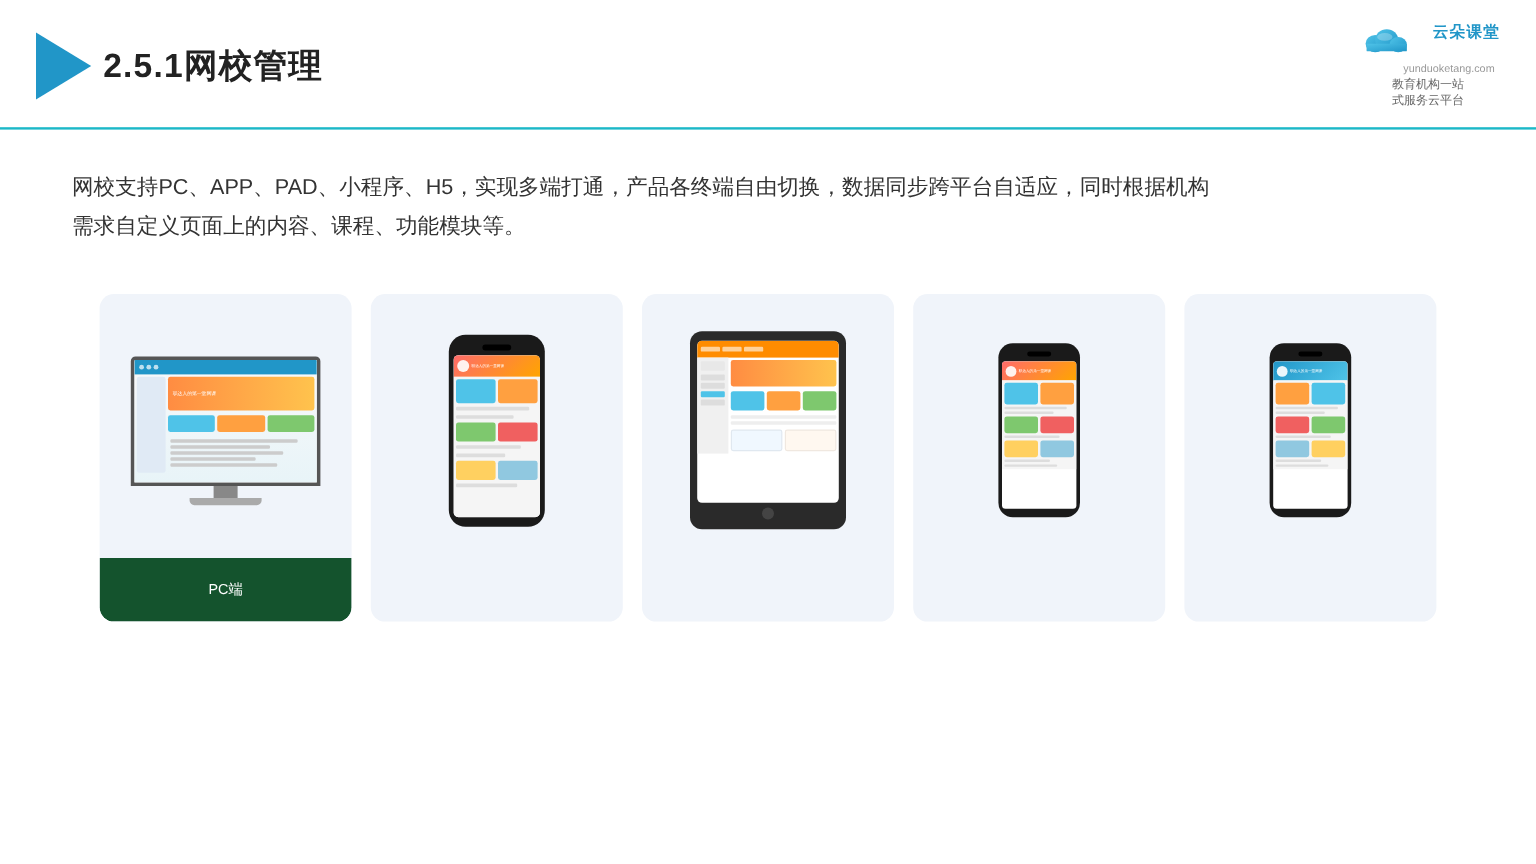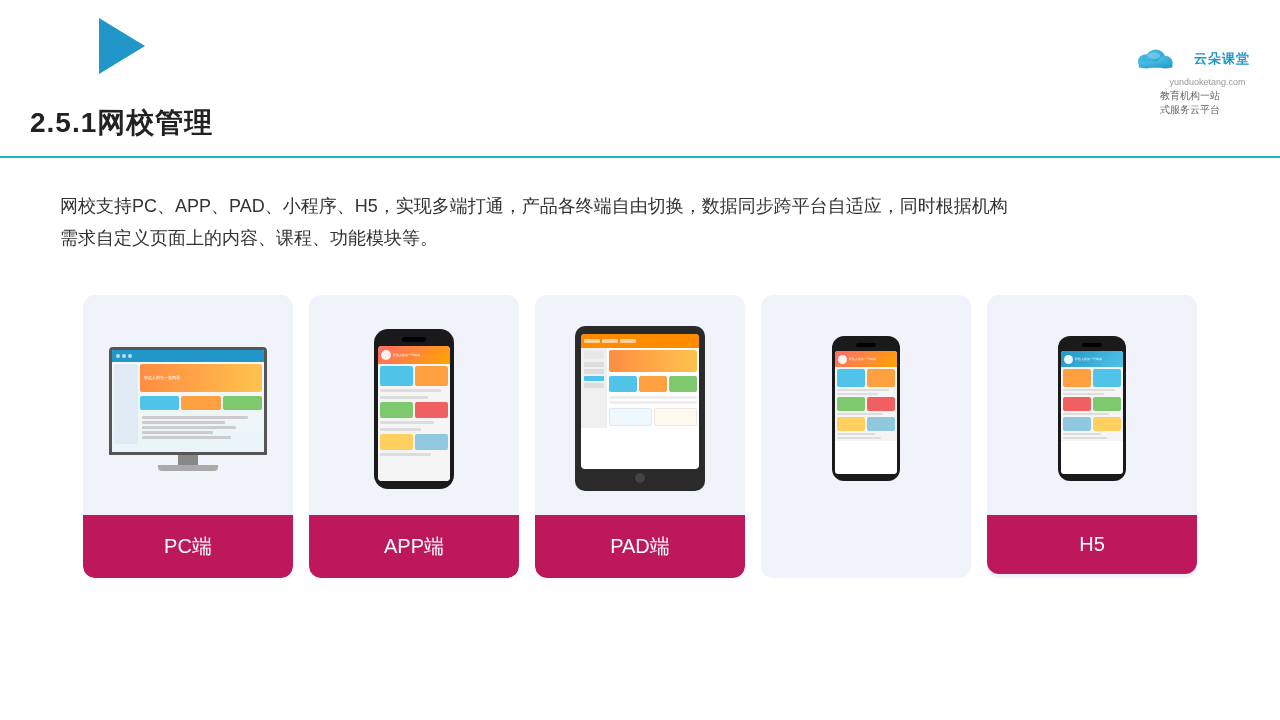--- a/index.html
+++ b/index.html
@@ -16,22 +16,21 @@
     .header {
       display: flex;
       align-items: center;
       justify-content: space-between;
       padding: 18px 30px 14px 30px;
       border-bottom: 2px solid #1cb8c8;
     }
     .header-left {
       display: flex;
       align-items: center;
-      gap: 30px;
-      flex-direction: column;
+      gap: 10px;
     }
     .logo-triangle {
       width: 0;
       height: 0;
       border-top: 28px solid transparent;
       border-bottom: 28px solid transparent;
       border-left: 46px solid #2196c8;
     }
     .page-title {
       font-size: 28px;
@@ -40,21 +39,21 @@
       letter-spacing: 1px;
     }
     .brand-logo {
       display: flex;
       flex-direction: column;
       align-items: center;
       gap: 2px;
     }
     .brand-icon {
       display: flex;
-      align-items: center;
+      align-items: flex-start;
       gap: 16px;
     }
     .cloud-svg {
       width: 48px;
       height: 32px;
     }
     .brand-name {
       font-size: 13px;
       color: #2196c8;
       font-weight: bold;
@@ -103,24 +102,24 @@
       width: 100%;
       height: 220px;
       display: flex;
       align-items: center;
       justify-content: center;
       padding: 16px 12px 8px 12px;
     }
 
     .card-label {
       width: 100%;
-      background: #be185d;
+      background: #14532d;
       color: #fff;
       text-align: center;
-      font-size: 20px;
+      font-size: 12px;
       font-weight: 500;
       padding: 18px 0;
       border-radius: 0 0 12px 12px;
     }
 
     
     .pc-monitor {
       display: flex;
       flex-direction: column;
       align-items: center;
@@ -436,21 +435,20 @@
             <div class="phone-text-line" style="width:60%;"></div>
             <div class="phone-content-row">
               <div class="phone-card" style="background:#ffd060; height:16px;"></div>
               <div class="phone-card" style="background:#90c8e0; height:16px;"></div>
             </div>
             <div class="phone-text-line" style="width:75%;"></div>
           </div>
         </div>
       </div>
     </div>
-    <div class="card-label">APP端</div>
   </div>
 
   <div class="card">
     <div class="card-image-area">
       <div class="tablet-mockup">
         <div class="tablet-screen">
           <div class="tablet-header">
             <div class="tablet-nav">
               <div class="tablet-nav-item"></div>
               <div class="tablet-nav-item"></div>
@@ -477,21 +475,20 @@
               <div style="display:flex; gap:2px; margin-top:2px;">
                 <div style="flex:1; height:18px; background:#f0f8ff; border-radius:2px; border:1px solid #e0e8f0;"></div>
                 <div style="flex:1; height:18px; background:#fff8f0; border-radius:2px; border:1px solid #f0e8e0;"></div>
               </div>
             </div>
           </div>
         </div>
         <div class="tablet-home-btn"></div>
       </div>
     </div>
-    <div class="card-label">PAD端</div>
   </div>
 
   <div class="card">
     <div class="card-image-area">
       <div class="mini-phone-mockup">
         <div class="mini-phone-notch"></div>
         <div class="mini-phone-screen">
           <div style="height:16px; background:linear-gradient(135deg,#ff6b6b,#ffa500); display:flex; align-items:center; padding:0 3px;">
             <div style="width:9px;height:9px;border-radius:50%;background:#fff;opacity:.9;"></div>
             <span style="font-size:3px;color:#fff;margin-left:2px;">职达人的第一堂网课</span>
@@ -544,16 +541,15 @@
             <div style="display:flex;gap:2px;">
               <div style="flex:1;height:14px;background:#90c8e0;border-radius:2px;"></div>
               <div style="flex:1;height:14px;background:#ffd060;border-radius:2px;"></div>
             </div>
             <div style="height:2px;background:#ddd;border-radius:1px;width:65%;"></div>
             <div style="height:2px;background:#ddd;border-radius:1px;width:75%;"></div>
           </div>
         </div>
       </div>
     </div>
-    <div class="card-label">H5</div>
   </div>
 
 </div>
 
 </body></html>

